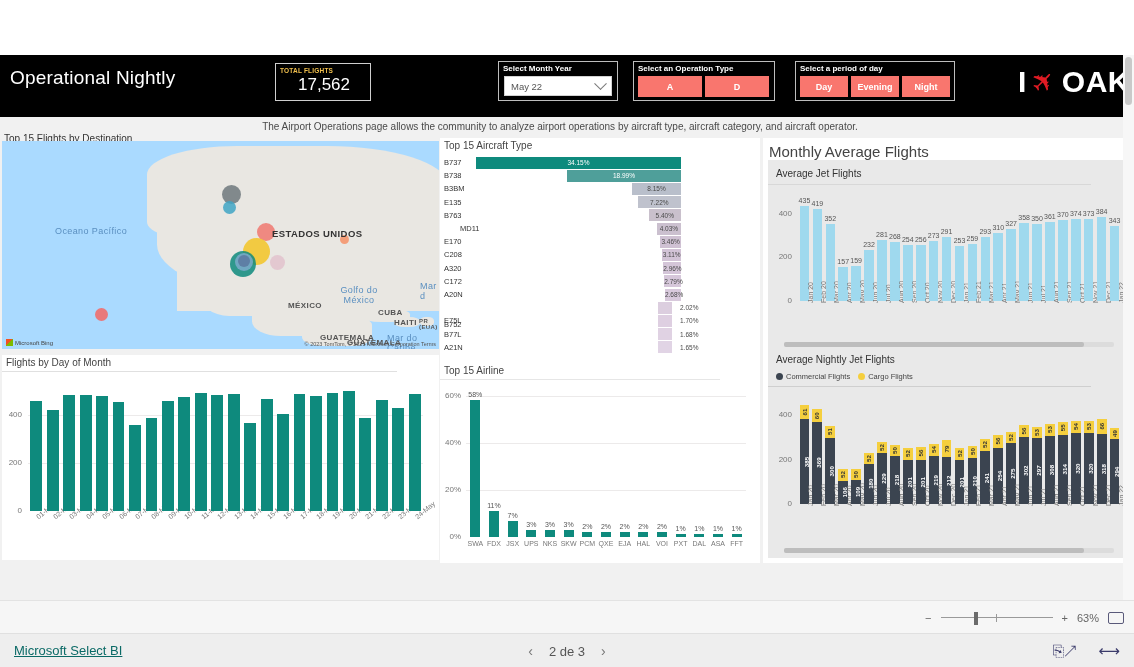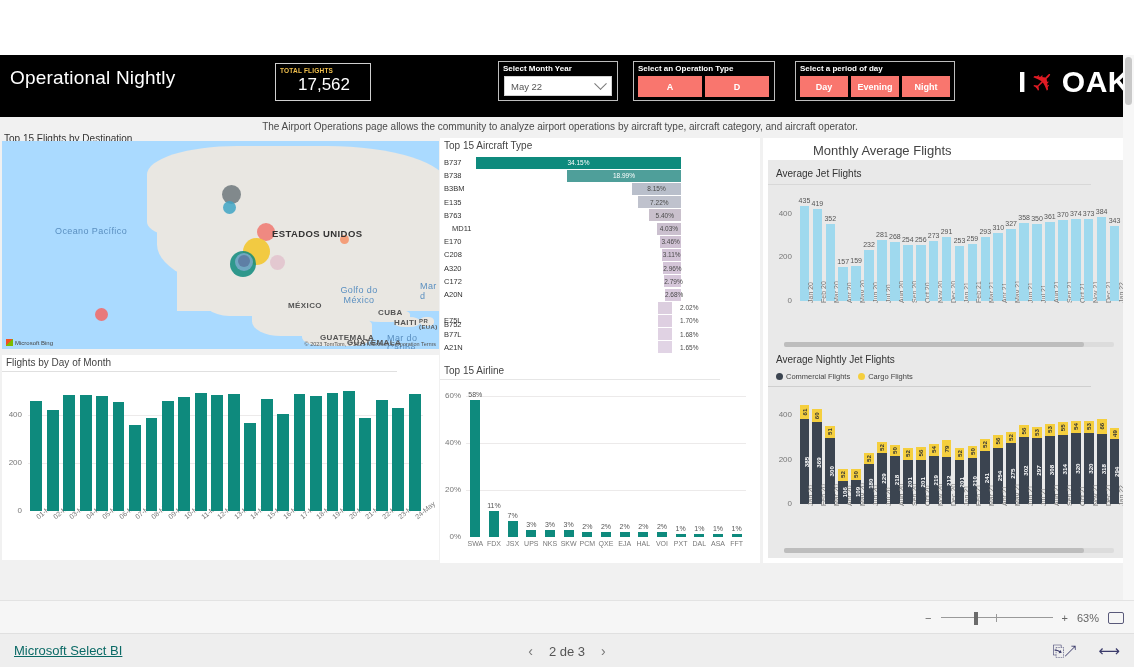--- a/index.html
+++ b/index.html
@@ -221,21 +221,21 @@
           <div class="at-val inside" style="left:127.00439238653001px;top:16.2px;width:113.99560761346999px;text-align:center;">18.99%</div>
           <div class="at-row-label" style="left:4px;top:28.4px;">B3BM</div>
           <div class="at-bar" style="left:192.07613469985358px;top:26.9px;width:48.92386530014642px;background:#b9bfcb;"></div>
           <div class="at-val dark" style="left:192.07613469985358px;top:29.4px;width:48.92386530014642px;text-align:center;">8.15%</div>
           <div class="at-row-label" style="left:4px;top:41.599999999999994px;">E135</div>
           <div class="at-bar" style="left:197.6588579795022px;top:40.099999999999994px;width:43.341142020497806px;background:#bfc2cd;"></div>
           <div class="at-val dark" style="left:197.6588579795022px;top:42.599999999999994px;width:43.341142020497806px;text-align:center;">7.22%</div>
           <div class="at-row-label" style="left:4px;top:54.8px;">B763</div>
           <div class="at-bar" style="left:208.58418740849194px;top:53.3px;width:32.41581259150805px;background:#c9c0cc;"></div>
           <div class="at-val dark" style="left:208.58418740849194px;top:55.8px;width:32.41581259150805px;text-align:center;">5.40%</div>
-          <div class="at-row-label" style="left:12px;top:68px;">MD11</div>
+          <div class="at-row-label" style="left:20px;top:68px;">MD11</div>
           <div class="at-bar" style="left:216.8081991215227px;top:66.5px;width:24.19180087847731px;background:#cbc0cf;"></div>
           <div class="at-val dark" style="left:216.8081991215227px;top:69px;width:24.19180087847731px;text-align:center;">4.03%</div>
           <div class="at-row-label" style="left:4px;top:81.19999999999999px;">E170</div>
           <div class="at-bar" style="left:220.2298682284041px;top:79.69999999999999px;width:20.7701317715959px;background:#cfc1d3;"></div>
           <div class="at-val dark" style="left:220.2298682284041px;top:82.19999999999999px;width:20.7701317715959px;text-align:center;">3.46%</div>
           <div class="at-row-label" style="left:4px;top:94.39999999999999px;">C208</div>
           <div class="at-bar" style="left:222.33089311859445px;top:92.89999999999999px;width:18.669106881405565px;background:#d2c3d6;"></div>
           <div class="at-val dark" style="left:222.33089311859445px;top:95.39999999999999px;width:18.669106881405565px;text-align:center;">3.11%</div>
           <div class="at-row-label" style="left:4px;top:107.6px;">A320</div>
           <div class="at-bar" style="left:223.23133235724742px;top:106.1px;width:17.76866764275256px;background:#d4c5d8;"></div>
@@ -255,21 +255,21 @@
           <div class="at-row-label" style="left:4px;top:173.6px;">B77L</div>
           <div class="at-bar" style="left:218px;top:172.1px;width:14px;background:#e0d2e3;"></div>
           <div class="at-val dark" style="left:240px;top:174.6px;">1.68%</div>
           <div class="at-row-label" style="left:4px;top:186.79999999999998px;">A21N</div>
           <div class="at-bar" style="left:218px;top:185.29999999999998px;width:14px;background:#e1d4e5;"></div>
           <div class="at-val dark" style="left:240px;top:187.79999999999998px;">1.65%</div>
         </div>
     </div>
 
     <div class="panel pm">
-      <div class="ptitle" style="top:5px;left:6px;font-size:13px;margin-left:44px;">Monthly Average Flights</div>
+      <div class="ptitle" style="top:5px;left:6px;font-size:15px;">Monthly Average Flights</div>
       <div class="pm-inner">
 
         <div class="subt" style="left:8px;top:8px;">Average Jet Flights</div>
         <div id="jet-plot" style="position:absolute;left:0;top:24px;width:359px;height:155px;">
             <div class="axisY" style="left:0px;top:112px;width:24px;">0</div>
             <div class="axisY" style="left:0px;top:68.25px;width:24px;">200</div>
             <div class="axisY" style="left:0px;top:24.5px;width:24px;">400</div>
             <div style="left:30px;top:117px;width:323px;height:1px;background:#d8d8d8;"></div>
             <div class="bar" style="left:31.6796px;top:21.84375px;width:9.5608px;height:95.15625px;background:#9fd9ee;"></div>
             <div class="blab" style="left:28.6796px;top:12.84375px;width:15.5608px;text-align:center;">435</div>

